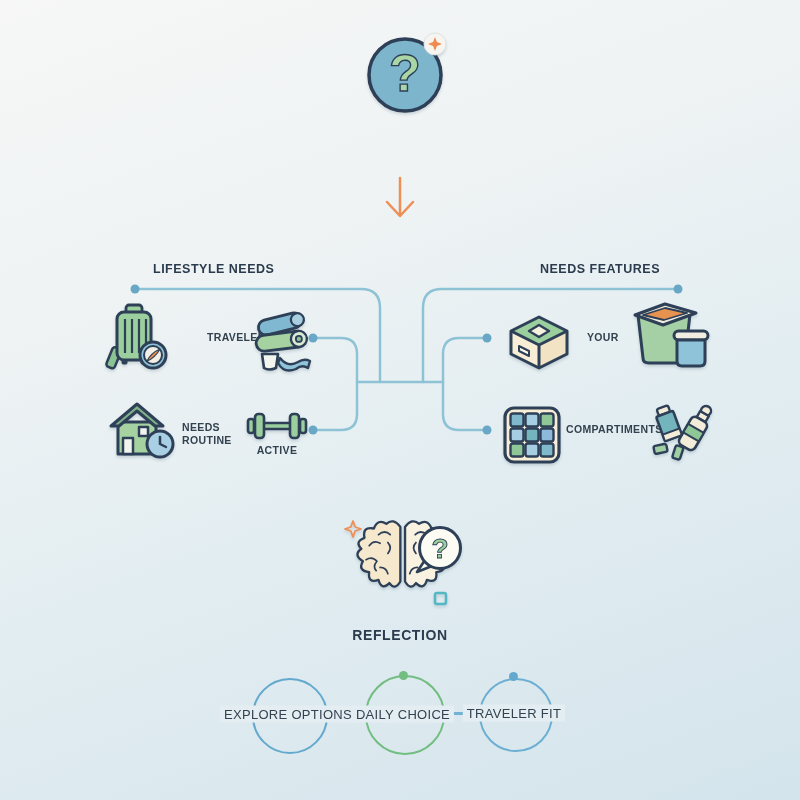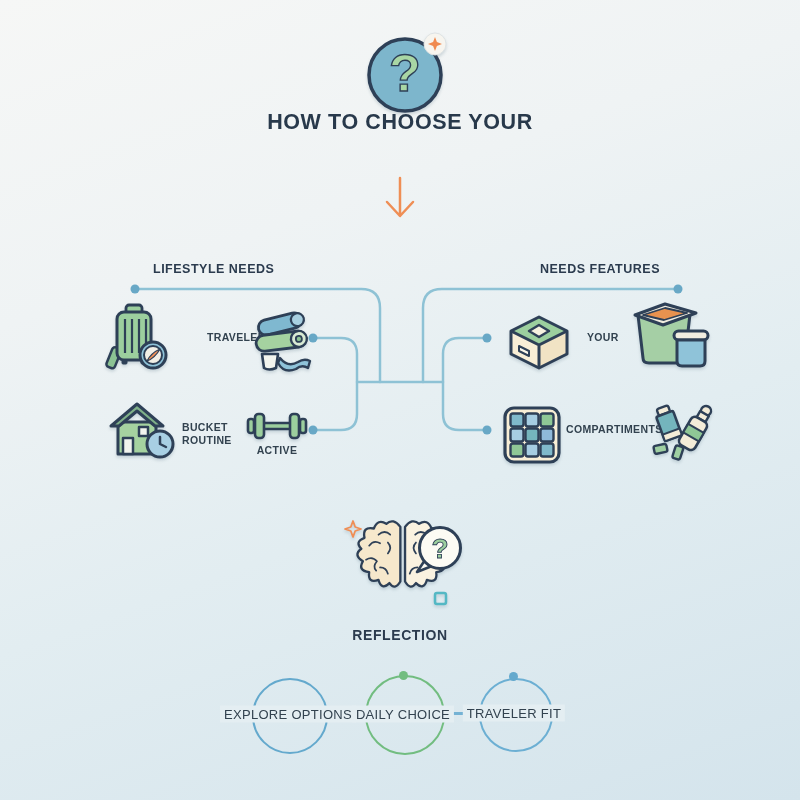--- a/index.html
+++ b/index.html
@@ -47,21 +47,20 @@
 <div class="canvas">
 
   <svg class="icon" style="left:360px;top:28px;" width="90" height="90" viewBox="0 0 90 90">
     <circle cx="45" cy="47" r="36" fill="#7db6cc" stroke="#2e4057" stroke-width="3.5"></circle>
     <text x="45" y="63" text-anchor="middle" font-size="52" font-weight="bold" fill="#a9d6a4" stroke="#2e4057" stroke-width="1.4">?</text>
     <circle cx="75" cy="16" r="11" fill="#f7f5ef" stroke="#dde2e3" stroke-width="1"></circle>
     <path d="M75 9 L76.9 14.1 L82 16 L76.9 17.9 L75 23 L73.1 17.9 L68 16 L73.1 14.1 Z" fill="#f08a50"></path>
   </svg>
 
   <div class="title">
-    <div>HOW TO CHOOSE YOUR</div>
   </div>
 
   <svg class="flat" style="left:384px;top:176px;" width="32" height="48" viewBox="0 0 32 48">
     <path d="M16 2 V38 M3 26 L16 40 L29 26" fill="none" stroke="#ef8e55" stroke-width="2.5" stroke-linecap="round" stroke-linejoin="round"></path>
   </svg>
 
   <div class="branch-title" style="left:153px;top:262px;">LIFESTYLE NEEDS</div>
   <div class="branch-title" style="left:540px;top:262px;">NEEDS FEATURES</div>
 
   <svg class="flat" style="left:0;top:250px;" width="800" height="250" viewBox="0 0 800 250">
@@ -118,21 +117,21 @@
   <svg class="icon" style="left:108px;top:400px;" width="70" height="62" viewBox="0 0 70 62">
     <g stroke="#2e4057" stroke-linejoin="round">
       <rect x="10" y="22" width="38" height="32" fill="#a5d2a0" stroke-width="3"></rect>
       <path d="M3 26 L29 4 L55 26 L47 26 L29 11 L11 26 Z" fill="#7fb089" stroke-width="3"></path>
       <rect x="15" y="38" width="10" height="16" fill="#f2f4ee" stroke-width="2.5"></rect>
       <rect x="31" y="27" width="9" height="9" fill="#f2f4ee" stroke-width="2.5"></rect>
       <circle cx="52" cy="44" r="13" fill="#a8cfe3" stroke-width="3"></circle>
       <path d="M52 37 V44 L58 47" fill="none" stroke-width="2.5" stroke-linecap="round"></path>
     </g>
   </svg>
-  <div class="item-label" style="left:182px;top:421px;width:50px;">BUCKET ROUTINE</div>
+  <div class="item-label" style="left:182px;top:421px;width:50px;">NEEDS ROUTINE</div>
 
   <svg class="icon" style="left:246px;top:410px;" width="62" height="32" viewBox="0 0 62 32">
     <g fill="#9ccf9e" stroke="#2e4057" stroke-width="2.6" stroke-linejoin="round">
       <rect x="16" y="13" width="30" height="6" rx="3"></rect>
       <rect x="9" y="4" width="9" height="24" rx="3.5"></rect>
       <rect x="44" y="4" width="9" height="24" rx="3.5"></rect>
       <rect x="2" y="9" width="6" height="14" rx="2.5"></rect>
       <rect x="54" y="9" width="6" height="14" rx="2.5"></rect>
     </g>
   </svg>

